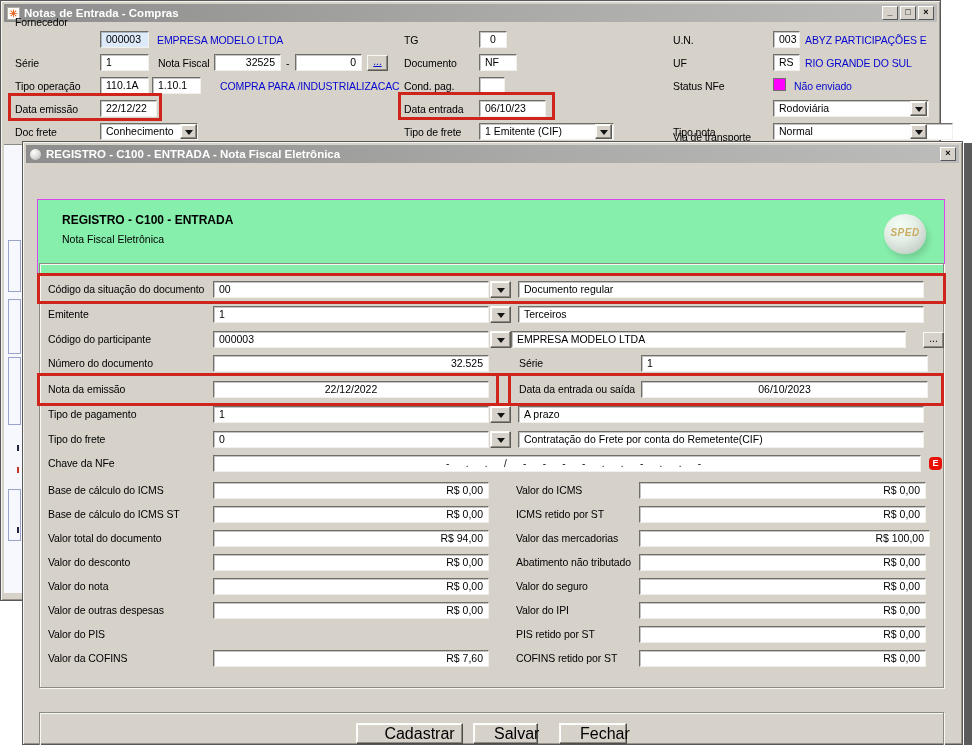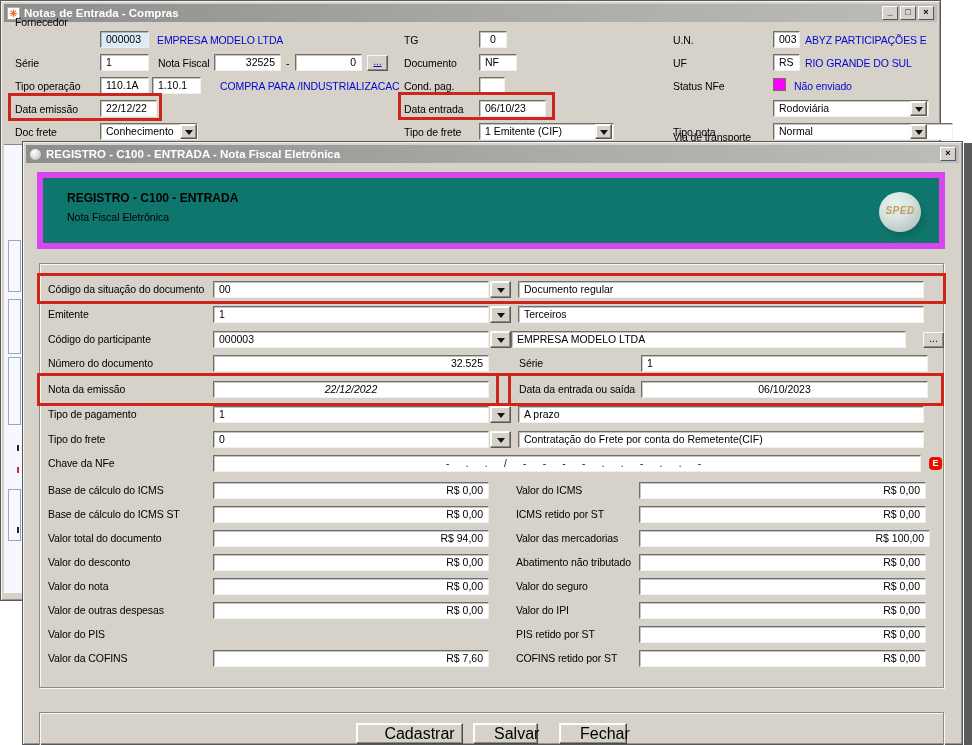--- a/index.html
+++ b/index.html
@@ -39,21 +39,21 @@
                  border:4px solid transparent; border-top:5px solid #141414; }
   .cbtn.sm { width:17px; height:15px; }
   .morebtn { position:absolute; width:21px; height:16px; background:#d6d2ca; border:1px solid;
              border-color:#faf8f3 #5b5b55 #5b5b55 #faf8f3; font-size:10px; line-height:12px;
              text-align:center; box-shadow: inset -1px -1px 0 #8f8b83; }
   .morebtn.link { color:#0505cf; text-decoration:underline; }
 
   .red-rect { position:absolute; border:3px solid #ce241c; z-index:40; pointer-events:none; }
   .groupbox { position:absolute; border:1px solid #8b8b83;
               box-shadow: 1px 1px 0 #f9f7f2, inset 1px 1px 0 #f9f7f2; }
-  .headerbox { position:absolute; background:#0f766e; border:6px solid #d946ef; }
+  .headerbox { position:absolute; background:#86efac; border:1px solid #d946ef;margin-top:27px; }
   .headerbox .h-title { position:absolute; left:24px; top:13px; font-size:12px; font-weight:bold; color:#000; }
   .headerbox .h-sub   { position:absolute; left:24px; top:33px; font-size:10.5px; color:#000; }
   .sphere { position:absolute; right:18px; top:14px; width:42px; height:40px; border-radius:50%;
             background: radial-gradient(circle at 38% 28%, #ffffff 0%, #efefed 40%, #d3d3d1 72%, #bbbbb9 100%);
             box-shadow: 3px 5px 6px rgba(0,0,0,.15); opacity:.9; }
   .sphere span { position:absolute; left:0; right:0; top:13px; text-align:center;
                  font-size:10px; font-weight:bold; font-style:italic; color:#d3a55c; letter-spacing:.5px; }
 
   .btn { position:absolute; height:21px; background:#d6d2ca; border:1px solid;
          border-color:#fbfaf6 #4c4c48 #4c4c48 #fbfaf6;
@@ -191,21 +191,21 @@
     <span class="cbtn" style="left:467px;top:189px;"></span>
     <div class="inp" style="left:488px;top:189px;width:395px;">EMPRESA MODELO LTDA</div>
     <div class="morebtn" style="left:900px;top:190px;">...</div>
 
     <span class="lbl" style="left:25px;top:215px;">Número do documento</span>
     <div class="inp ra" style="left:190px;top:213px;width:276px;">32.525</div>
     <span class="lbl" style="left:496px;top:215px;">Série</span>
     <div class="inp" style="left:618px;top:213px;width:287px;">1</div>
 
     <span class="lbl" style="left:25px;top:241px;">Nota da emissão</span>
-    <div class="inp ce" style="left:190px;top:239px;width:276px;font-style:italic;">22/12/2022</div>
+    <div class="inp ce" style="left:190px;top:239px;width:276px;">22/12/2022</div>
     <span class="lbl" style="left:496px;top:241px;">Data da entrada ou saída</span>
     <div class="inp ce" style="left:618px;top:239px;width:287px;">06/10/2023</div>
 
     <span class="lbl" style="left:25px;top:266px;">Tipo de pagamento</span>
     <div class="inp" style="left:190px;top:264px;width:276px;">1</div>
     <span class="cbtn" style="left:467px;top:264px;"></span>
     <div class="inp" style="left:495px;top:264px;width:406px;">A prazo</div>
 
     <span class="lbl" style="left:25px;top:291px;">Tipo do frete</span>
     <div class="inp" style="left:190px;top:289px;width:276px;">0</div>

